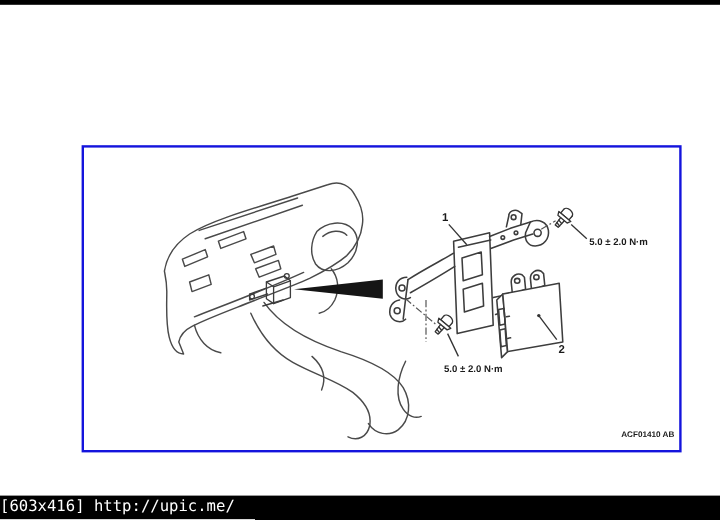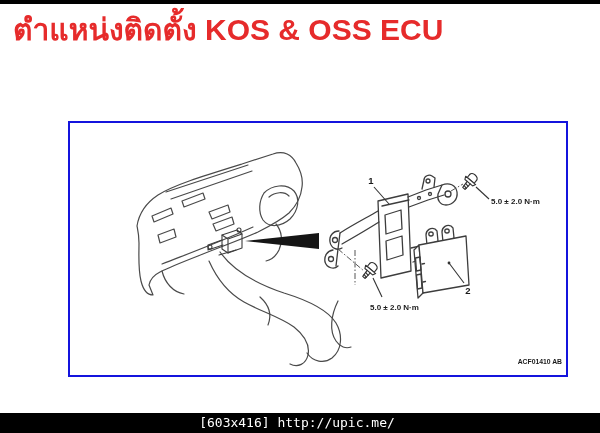--- a/index.html
+++ b/index.html
@@ -13,36 +13,35 @@
     font-size:30px; font-weight:bold; color:#e62b2b; line-height:44px;
     white-space:nowrap;
   }
   .frame {
     position:absolute; left:68px; top:121px; width:496px; height:252px;
     border:2px solid #1414dd; background:#fff;
   }
   .frame svg { display:block; }
   .bottombar {
     position:absolute; left:0; top:413px; width:600px; height:20px;
-    background:#000; color:#fff; text-align:center;
+    background:#000; color:#fff; text-align:left;
   }
   .wm {
     display:inline-block; padding-right:6px; line-height:20px; font-size:13px;
     font-family:"DejaVu Sans Mono", monospace;
   }
   text { font-family:"Liberation Sans", sans-serif; fill:#1a1a1a; }
 </style>
 </head>
 <body>
 
 <div class="stage">
 
   <div class="topbar"></div>
 
-  <div class="title">ตำแหน่งติดตั้ง KOS &amp; OSS ECU</div>
 
   <div class="frame">
     <svg width="496" height="252" viewBox="0 0 496 252">
 
       <g stroke="#4a4a4a" fill="none" stroke-width="1.2" stroke-linecap="round" stroke-linejoin="round">
         <path d="M 67,103 C 69,90 76,80 88,72 C 104,62 130,54 172,41 L 203,31 C 214,27 222,32 226,40 C 231,48 233,57 232,64 C 231,74 227,82 219,90 C 212,96 200,103 188,109 C 170,117 150,124 128,133 C 110,140 98,145 90,149 C 84,152 80,157 79,162 L 83,172 C 77,172 73,166 71,158 C 68,146 69,132 69,120 C 69,112 68,108 67,103 Z"></path>
         <path d="M 96,69 L 178,42 M 101,76 L 182,48"></path>
         <path d="M 82,93 L 101,85 L 103,91 L 84,99 Z"></path>
         <path d="M 112,78 L 133,70 L 135,76 L 114,84 Z"></path>
         <path d="M 88,112 L 104,106 L 106,114 L 90,120 Z"></path>

